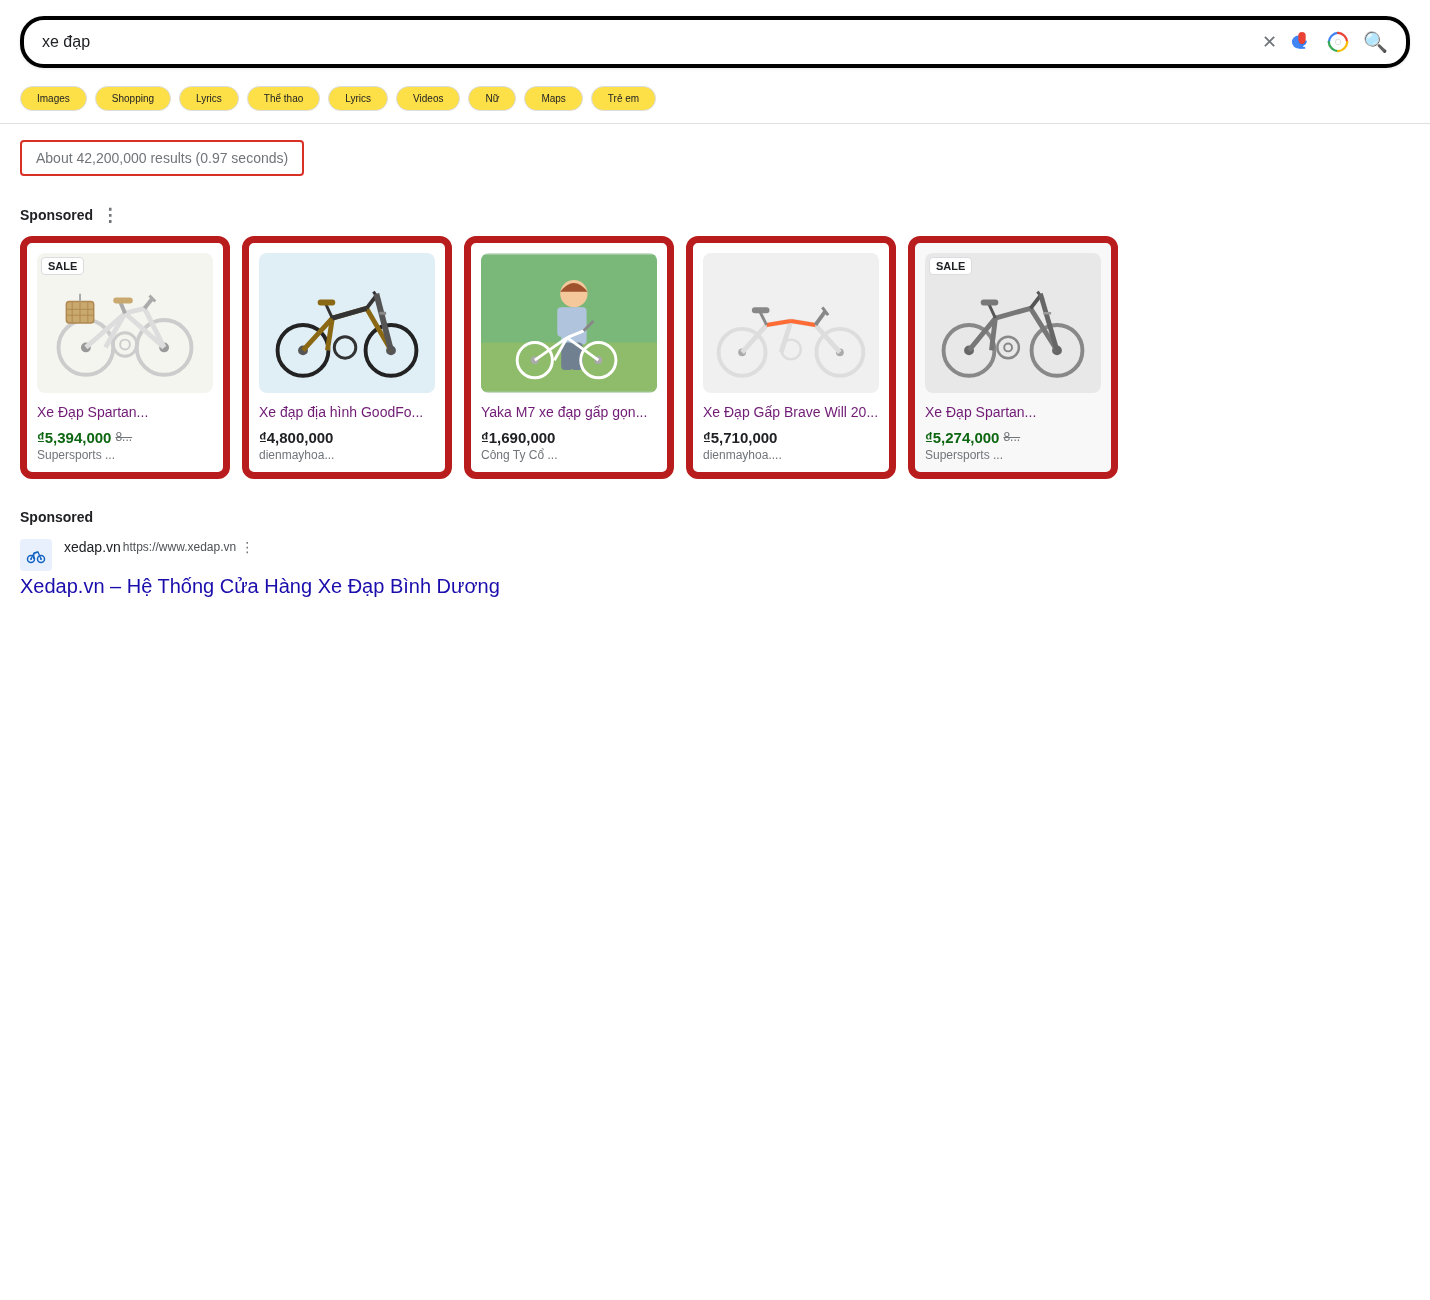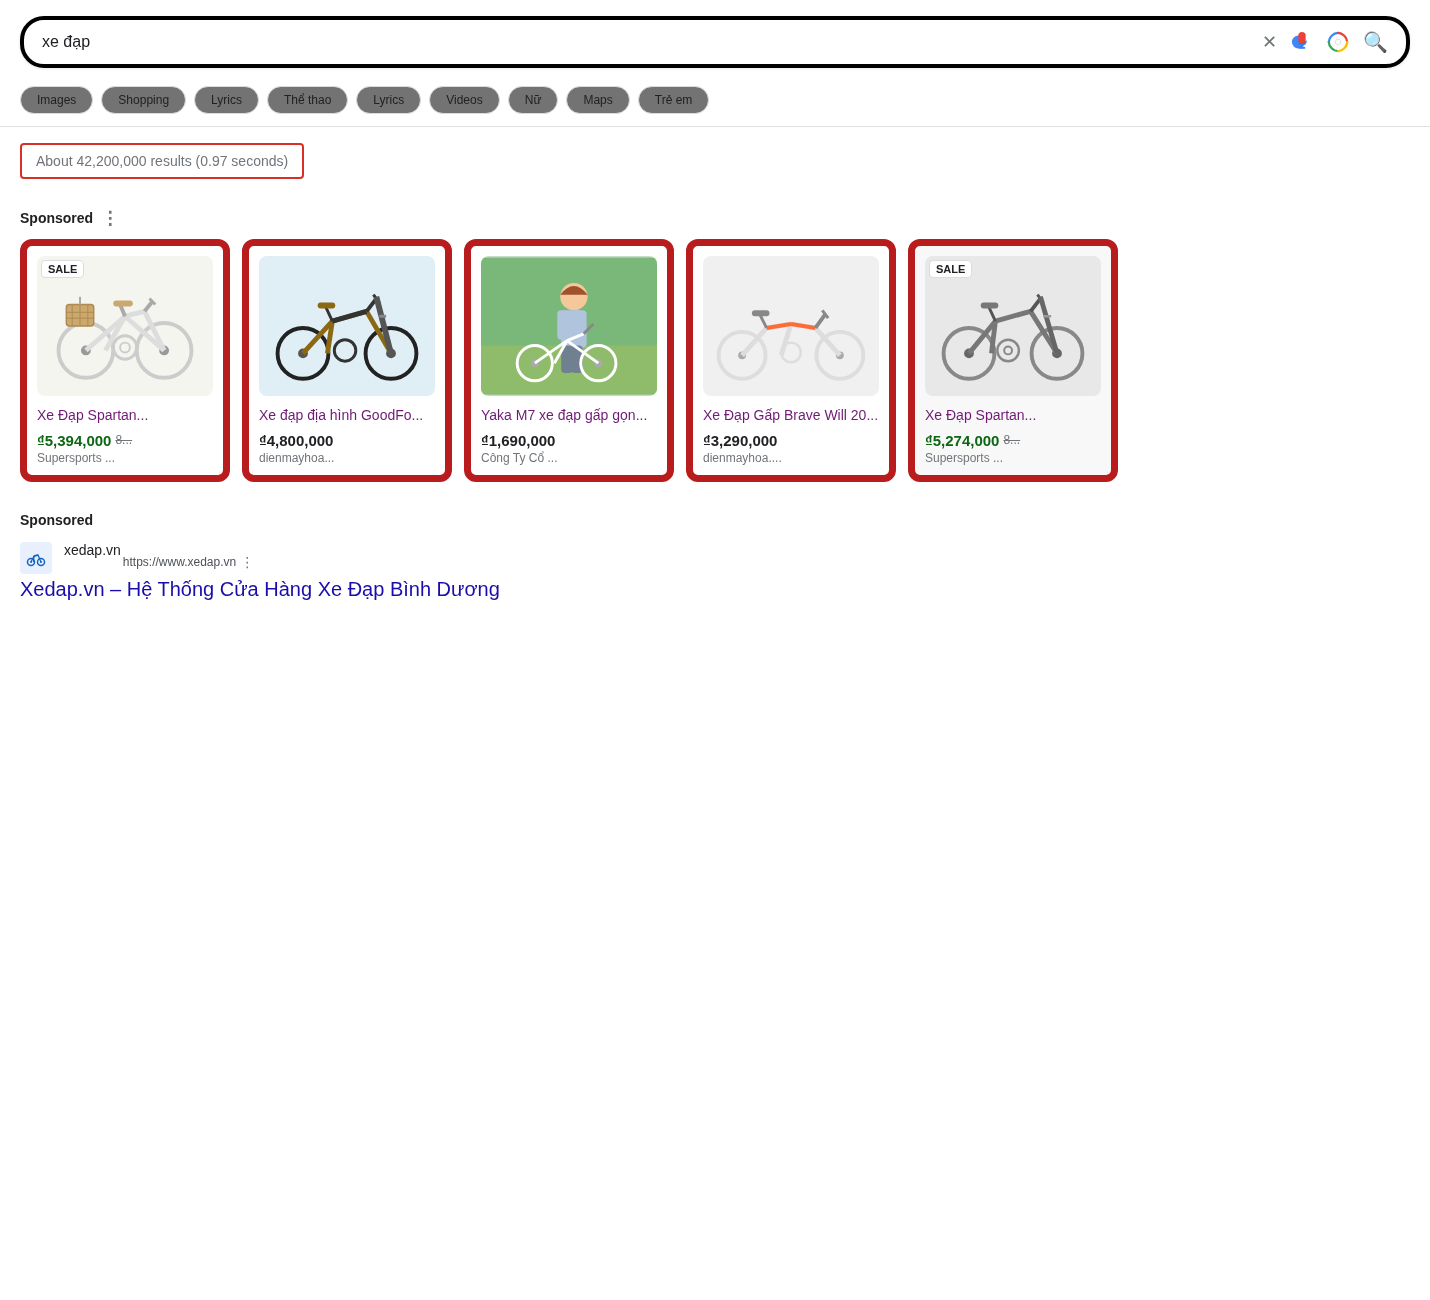--- a/index.html
+++ b/index.html
@@ -63,25 +63,25 @@
       display: flex;
       gap: 8px;
       padding: 8px 20px 12px 20px;
       overflow-x: auto;
       border-bottom: 1px solid #e0e0e0;
     }
     .filter-tab {
       border: 1px solid #dadce0;
       border-radius: 20px;
       padding: 6px 16px;
-      font-size: 12px;
+      font-size: 10px;
       color: #202124;
       cursor: pointer;
       white-space: nowrap;
-      background: #737373;
+      background: #fde047;
     }
 
     
     .results-count-wrapper {
       padding: 16px 20px 8px 20px;
     }
     .results-count-box {
       display: inline-block;
       border: 2px solid #d93025;
       border-radius: 4px;
@@ -413,21 +413,21 @@
         <line x1="122" y1="44" x2="128" y2="52" stroke="#888" stroke-width="3"></line>
 
         <line x1="65" y1="62" x2="58" y2="48" stroke="#888" stroke-width="3"></line>
         <rect x="50" y="44" width="18" height="6" rx="3" fill="#888"></rect>
 
         <circle cx="90" cy="87" r="10" fill="none" stroke="#ddd" stroke-width="2.5"></circle>
       </svg>
     </div>
     <div class="product-title">Xe Đạp Gấp Brave Will 20...</div>
     <div style="margin-bottom:2px;">
-      <span style="font-size:15px;font-weight:bold;color:#202124;">₫3,290,000</span>
+      <span style="font-size:15px;font-weight:bold;color:#202124;">₫5,710,000</span>
     </div>
     <div class="product-seller">dienmayhoa....</div>
   </div>
 
   <div class="product-card last-card">
     <span class="sale-badge">SALE</span>
     <div class="product-image" style="background:#e8e8e8;">
       <svg viewBox="0 0 180 120" xmlns="http://www.w3.org/2000/svg">
 
         <circle cx="45" cy="88" r="26" fill="none" stroke="#888" stroke-width="4"></circle>
@@ -473,19 +473,19 @@
       <circle cx="15" cy="14" r="3.5" fill="none" stroke="#1565c0" stroke-width="1.5"></circle>
       <circle cx="5" cy="14" r="1" fill="#1565c0"></circle>
       <circle cx="15" cy="14" r="1" fill="#1565c0"></circle>
       <polyline points="5,14 8,8 12,7 15,14" fill="none" stroke="#1565c0" stroke-width="1.3"></polyline>
       <line x1="8" y1="8" x2="7.5" y2="14" stroke="#1565c0" stroke-width="1.3"></line>
       <line x1="8" y1="8" x2="12" y2="7" stroke="#1565c0" stroke-width="1.3"></line>
     </svg>
   </div>
   <div class="ad-url-block">
     <span class="ad-domain">xedap.vn</span>
-    <div style="display:flex;align-items:center;margin-top:12px;">
+    <div style="display:flex;align-items:center;">
       <span class="ad-url">https://www.xedap.vn</span>
       <span class="ad-url-dots">⋮</span>
     </div>
   </div>
 </div>
 <a class="ad-title" href="#">Xedap.vn – Hệ Thống Cửa Hàng Xe Đạp Bình Dương</a>
 
 </body></html>

